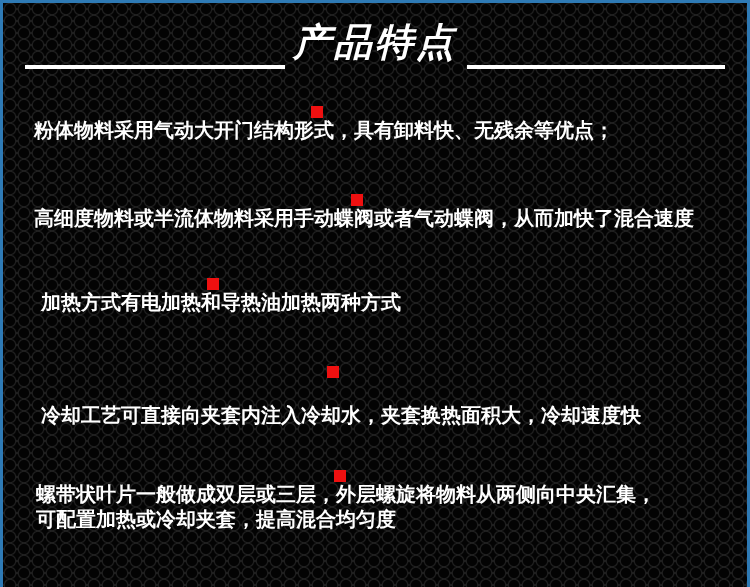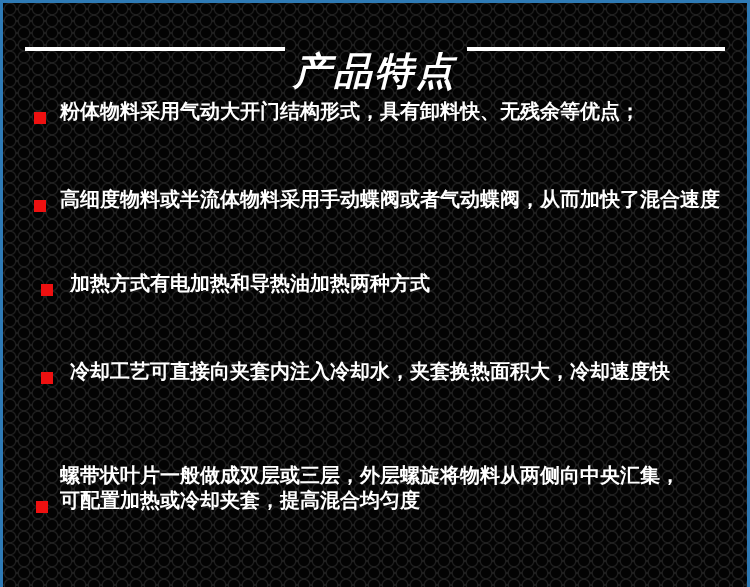--- a/index.html
+++ b/index.html
@@ -24,26 +24,26 @@
       radial-gradient(circle at 7px 6px, #030303 4.6px, #212121 5.6px, rgba(0,0,0,0) 7px);
     background-size: 14px 12px, 14px 12px;
     background-position: 0 0, 7px 6px;
     border-style: solid;
     border-color: var(--border);
     border-width: 3px 3px 0 3px;
   }
 
   .header {
     position: absolute;
-    top: 44px;
+    top: 20px;
     left: 0;
     width: 100%;
     height: 46px;
     display: flex;
-    align-items: flex-start;
+    align-items: flex-end;
     font-family: Liberation Serif, serif;
   }
   .title-line {
     height: 4px;
     background: var(--title-line);
     flex: 0 0 auto;
   }
   .title-line.left  { width: 260px; margin-left: 22px; }
   .title-line.right { width: 258px; }
   .page-title {
@@ -55,41 +55,42 @@
     white-space: nowrap;
     margin: 0 10px 0 8px;
     transform: translateY(-1px);
     text-shadow: 2px 2px 3px rgba(0,0,0,0.7);
   }
 
   .feature {
     position: absolute;
     left: 0;
     display: flex;
-    align-items: flex-end;
+    align-items: center;
     color: var(--text);
     font-size: 20px;
     font-weight: bold;
     line-height: 25px;
     white-space: nowrap;
+    flex-direction: column;
   }
   .feature .sq {
     flex: 0 0 auto;
     width: 12px;
     height: 12px;
     margin-top: 7px;
     background: var(--bullet);
   }
   .feature.f1 { top: 96px;  padding-left: 31px; }
   .feature.f1 .sq { margin-right: 14px; }
   .feature.f2 { top: 184px; padding-left: 31px; }
   .feature.f2 .sq { margin-right: 14px; }
   .feature.f3 { top: 268px; padding-left: 38px; }
   .feature.f3 .sq { margin-right: 17px; }
-  .feature.f4 { top: 356px; padding-left: 38px; }
+  .feature.f4 { top: 356px; padding-left: 38px; gap: 25px; }
   .feature.f4 .sq { margin-right: 17px; }
   .feature.f5 { top: 460px; padding-left: 33px; }
   .feature.f5 .sq { margin-right: 12px; }
   .feature .txt { display: block; }
 </style>
 </head>
 <body>
 
 <div class="page">
 

